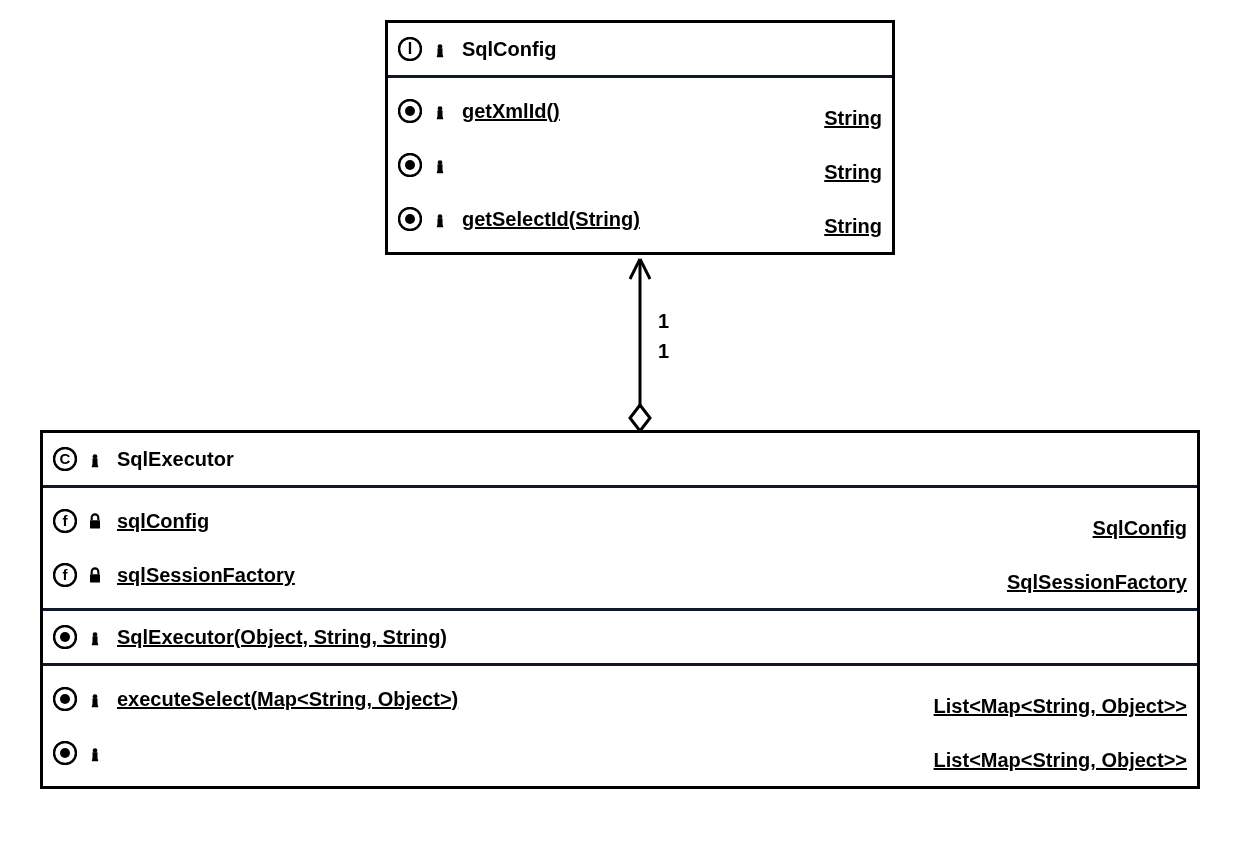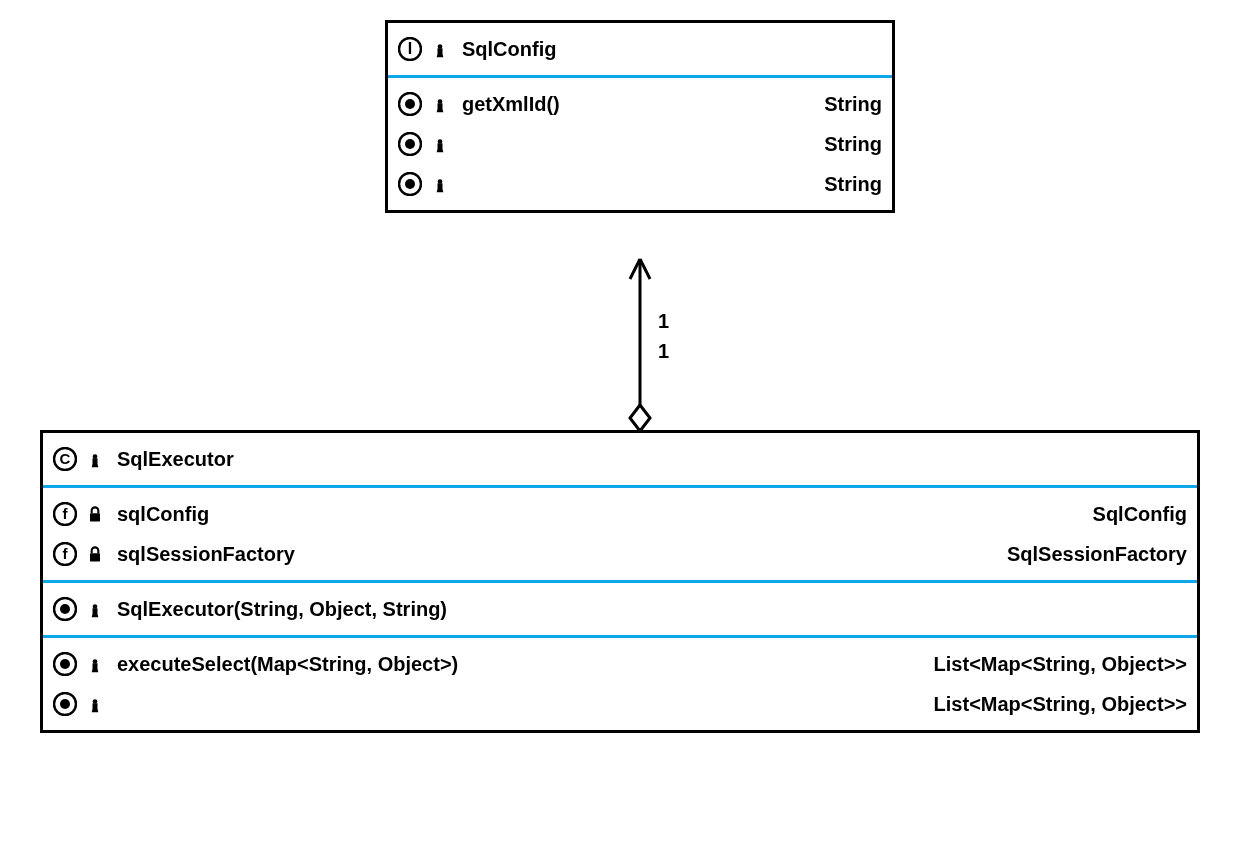--- a/index.html
+++ b/index.html
@@ -18,32 +18,32 @@
     height: 820px;
   }
   .uml-class {
     position: absolute;
     border: 3px solid #000;
     background: #fff;
   }
   .section {
     padding: 6px 10px;
   }
-  .section + .section { border-top: 3px solid #0ea5e9; }
+  .section + .section { border-top: 3px solid #0f172a; text-decoration: underline; }
   .row {
     display: flex;
     align-items: center;
     justify-content: space-between;
     white-space: nowrap;
     padding: 2px 0;
     line-height: 1.8;
   }
   .row .icons { display: inline-flex; align-items: center; gap: 6px; margin-right: 10px; }
   .row .sig { flex: 1; text-align: left; }
-  .row .ret { text-align: center; padding-left: 24px; }
+  .row .ret { text-align: center; padding-left: 24px; margin-top: 14px; }
   .icon {
     display: inline-flex;
     width: 24px; height: 24px;
     align-items: center; justify-content: center;
   }
   .connector {
     position: absolute;
   }
   .assoc-label {
     position: absolute;
@@ -119,20 +119,21 @@
                 <circle cx="12" cy="12" r="5" fill="#000"></circle>
               </svg>
             </span>
           <span class="icon">
               <svg viewBox="0 0 24 24" width="20" height="20">
                 <circle cx="12" cy="9" r="2.8" fill="#000"></circle>
                 <path d="M9 11 L9 18 L8 22 L16 22 L15 18 L15 11" fill="#000"></path>
               </svg>
             </span>
         </span>
+        <span class="sig">getSelectId(String)</span>
         <span class="ret">String</span>
       </div>
     </div>
   </div>
 
   <svg class="connector" style="left:590px; top:237px; width:60px; height:177px;" viewBox="0 0 60 177">
 
     <line x1="30" y1="2" x2="20" y2="22" stroke="#000" stroke-width="3"></line>
     <line x1="30" y1="2" x2="40" y2="22" stroke="#000" stroke-width="3"></line>
 
@@ -212,21 +213,21 @@
                 <circle cx="12" cy="12" r="5" fill="#000"></circle>
               </svg>
             </span>
           <span class="icon">
               <svg viewBox="0 0 24 24" width="20" height="20">
                 <circle cx="12" cy="9" r="2.8" fill="#000"></circle>
                 <path d="M9 11 L9 18 L8 22 L16 22 L15 18 L15 11" fill="#000"></path>
               </svg>
             </span>
         </span>
-        <span class="sig">SqlExecutor(String, Object, String)</span>
+        <span class="sig">SqlExecutor(Object, String, String)</span>
         <span class="ret"></span>
       </div>
     </div>
 
     <div class="section">
       <div class="row">
         <span class="icons">
           <span class="icon">
               <svg viewBox="0 0 24 24" width="24" height="24">
                 <circle cx="12" cy="12" r="11" fill="none" stroke="#000" stroke-width="2.5"></circle>

